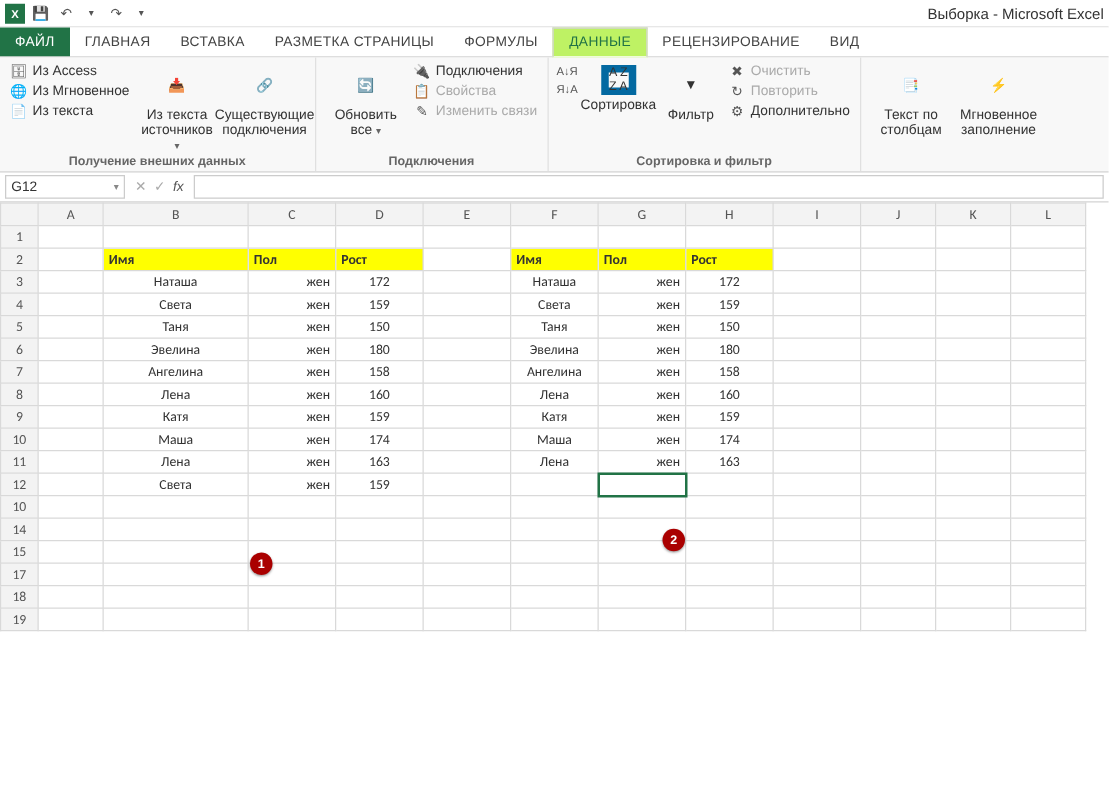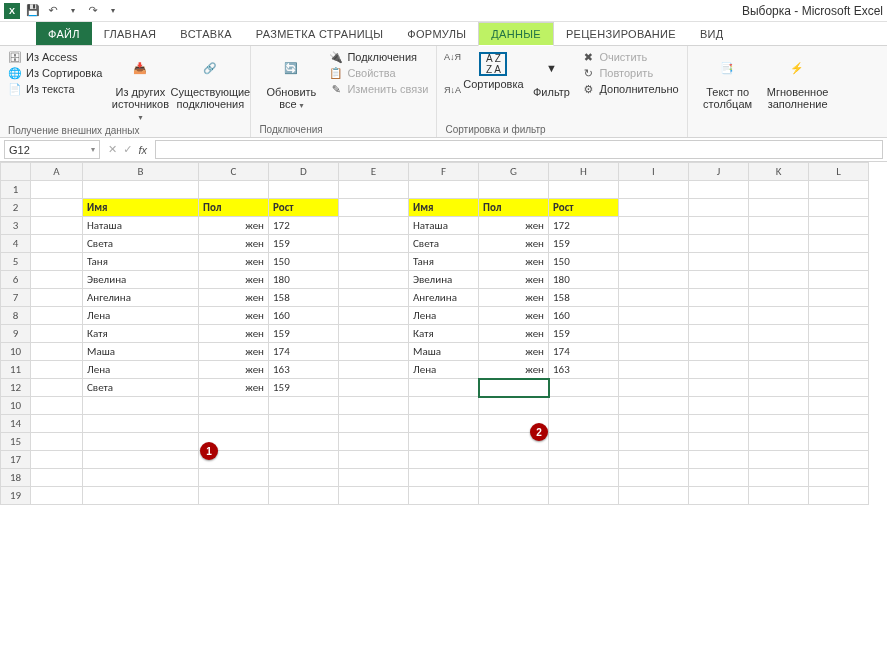--- a/index.html
+++ b/index.html
@@ -5,30 +5,30 @@
   * { box-sizing: border-box; margin: 0; padding: 0; }
   body { font-family: "Segoe UI", Tahoma, sans-serif; font-size: 11px; background: #fff; color: #333; width: 887px; height: 645px; overflow: hidden; }
   
   
   .qat { height: 22px; background: #fff; display: flex; align-items: center; padding: 0 4px; gap: 6px; border-bottom: 1px solid #e0e0e0; }
   .qat .excel-logo { width: 16px; height: 16px; background: #217346; display:flex; align-items:center; justify-content:center; color:#fff; font-weight:bold; font-size:9px; }
   .qat .icon { width: 14px; height: 14px; display: inline-flex; align-items: center; justify-content: center; color: #555; }
   .qat .title { flex: 1; text-align: right; font-size: 12px; color: #333; }
   
   
-  .tabs { height: 24px; background: #fff; display: flex; align-items: stretch; border-bottom: 1px solid #d4d4d4; padding-left: 36px; }
+  .tabs { height: 24px; background: #fff; display: flex; align-items: stretch; border-bottom: 1px solid #d4d4d4; }
   .tab { padding: 0 12px; display: flex; align-items: center; font-size: 11px; letter-spacing: .3px; color: #444; cursor: pointer; }
   .tab.file { background: #217346; color: #fff; font-weight: 400; }
   .tab.active { background: #bef264; border: 1px solid #d4d4d4; border-bottom: 1px solid #fff; color: #217346; margin-bottom: -1px; }
   
   
   .ribbon { height: 92px; background: #f8f8f8; border-bottom: 1px solid #d4d4d4; display: flex; }
   .group { border-right: 1px solid #e0e0e0; padding: 4px 8px 2px; display: flex; flex-direction: column; }
   .group-body { flex: 1; display: flex; align-items: flex-start; gap: 6px; }
-  .group-label { text-align: left; font-size: 10px; color: #666; padding-top: 2px; }
+  .group-label { text-align: center; font-size: 10px; color: #666; padding-top: 2px; font-weight: bold; }
   .vcol { display: flex; flex-direction: column; gap: 2px; font-size: 11px; color: #333; }
   .vcol .line { display: flex; align-items: center; gap: 4px; white-space: nowrap; }
   .bigbtn { display: flex; flex-direction: column; align-items: center; gap: 2px; width: 64px; padding-top: 2px; }
   .bigbtn .bigicon { width: 32px; height: 32px; display:flex; align-items:center; justify-content:center; }
   .bigbtn .lbl { text-align: center; font-size: 11px; line-height: 1.1; }
   .smicon { width: 14px; height: 14px; display:inline-flex; align-items:center; justify-content:center; color:#555; }
   .caret { font-size: 8px; color: #666; }
   
   
   .fx-row { height: 24px; display: flex; align-items: stretch; border-bottom: 1px solid #d4d4d4; }
@@ -38,23 +38,23 @@
   .fxbar { flex:1; border:1px solid #ccc; margin:2px 4px 2px 0; background:#fff; }
   
   
   .grid-wrap { position: relative; }
   table.sheet { border-collapse: collapse; table-layout: fixed; }
   table.sheet th, table.sheet td { border: 1px solid #d9d9d9; font-size: 11px; font-family: Calibri, Arial, sans-serif; height: 18px; padding: 0 4px; overflow: hidden; white-space: nowrap; background:#fff; }
   table.sheet th { background: #f3f3f3; font-weight: normal; color: #555; text-align:center; }
   th.rowhdr { width: 30px; text-align:center; background:#f3f3f3; }
   th.colhdr { height: 20px; }
   td.hdrcell { background: #ffff00 !important; font-weight: bold; text-align: left; }
-  td.txt { text-align:left; }
+  td.txt { text-align:center; }
   td.ctr { text-align:right; }
-  td.num { text-align:left; }
+  td.num { text-align:center; }
   th.sel { background:#d5e3cf; color:#217346; }
   td.selcell { outline:2px solid #217346; outline-offset:-1px; position:relative; }
   
   
   .cA{width:52px}.cB{width:116px}.cC{width:70px}.cD{width:70px}.cE{width:70px}.cF{width:70px}.cG{width:70px}.cH{width:70px}.cI{width:70px}.cJ{width:60px}.cK{width:60px}.cL{width:60px}
   
   .marker { position:absolute; width:18px; height:18px; border-radius:50%; background:#a00; color:#fff; font-size:10px; font-weight:bold; display:flex; align-items:center; justify-content:center; box-shadow:0 1px 2px rgba(0,0,0,.4); }
   .corner { width:30px; background:#f3f3f3; border:1px solid #d9d9d9; }
 </style>
 </head>
@@ -85,30 +85,30 @@
 
   <div class="group">
     <div class="group-body">
       <div class="vcol">
         <div class="line">
             <span class="smicon">🗄</span>
             <span>Из Access</span>
           </div>
         <div class="line">
             <span class="smicon">🌐</span>
-            <span>Из Сортировка</span>
+            <span>Из Мгновенное</span>
           </div>
         <div class="line">
             <span class="smicon">📄</span>
             <span>Из текста</span>
           </div>
       </div>
       <div class="bigbtn">
         <div class="bigicon">📥</div>
-        <div class="lbl"><span>Из других источников</span> <span class="caret">▾</span></div>
+        <div class="lbl"><span>Из текста источников</span> <span class="caret">▾</span></div>
       </div>
       <div class="bigbtn">
         <div class="bigicon">🔗</div>
         <div class="lbl">Существующие подключения</div>
       </div>
     </div>
     <div class="group-label">Получение внешних данных</div>
   </div>
 
   <div class="group">
@@ -130,30 +130,30 @@
             <span class="smicon">✎</span>
             <span>Изменить связи</span>
           </div>
       </div>
     </div>
     <div class="group-label">Подключения</div>
   </div>
 
   <div class="group">
     <div class="group-body">
-      <div class="vcol" style="font-size:9px;gap:19px">
+      <div class="vcol" style="font-size:9px;gap:0">
         <div class="line">
             <span class="smicon">А↓Я</span>
           </div>
         <div class="line">
             <span class="smicon">Я↓А</span>
           </div>
       </div>
       <div class="bigbtn" style="width:56px">
-        <div class="bigicon" style="font-size:10px;border:2px solid #0369a1;width:28px;height:24px;display:flex;align-items:center;justify-content:center">A Z<br>Z A</div>
+        <div class="bigicon" style="font-size:10px;border:6px solid #0369a1;width:28px;height:24px;display:flex;align-items:center;justify-content:center">A Z<br>Z A</div>
         <div class="lbl">Сортировка</div>
       </div>
       <div class="bigbtn" style="width:48px">
         <div class="bigicon">▼</div>
         <div class="lbl">Фильтр</div>
       </div>
       <div class="vcol">
         <div class="line" style="color:#aaa">
             <span class="smicon">✖</span>
             <span>Очистить</span>

